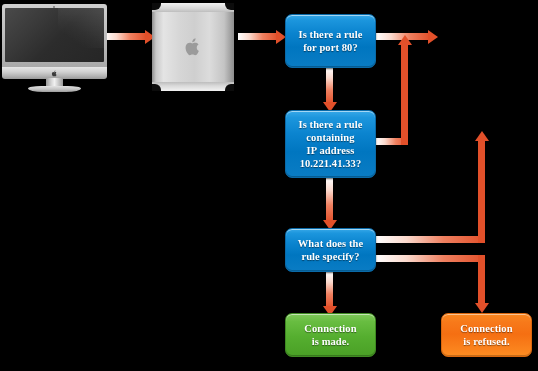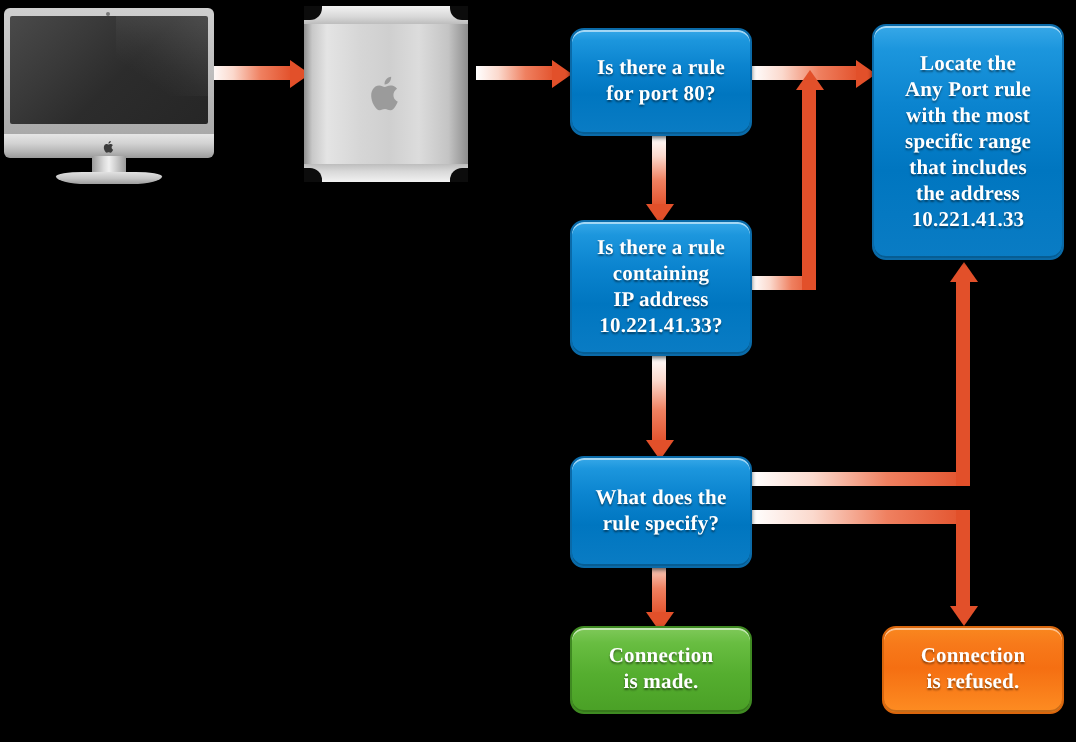--- a/index.html
+++ b/index.html
@@ -222,25 +222,22 @@
   </div>
 
   <div class="node blue" id="n1" style="left:285px; top:14px; width:91px; height:54px;">
     <span class="lbl">Is there a rule<br>for port 80?</span>
   </div>
 
   <div class="node blue" id="n2" style="left:285px; top:110px; width:91px; height:68px;">
     <span class="lbl">Is there a rule<br>containing<br>IP address<br>10.221.41.33?</span>
   </div>
 
-  <div class="node blue" id="n3" style="left:436px; top:12px; width:96px; height:118px;">
-    <span class="lbl">Locate the<br>Any Port rule<br>with the most<br>specific range<br>that includes<br>the address<br>10.221.41.33</span>
-  </div>
-
-  <div class="node blue" id="n4" style="left:285px; top:228px; width:91px; height:56px;">
+
+  <div class="node blue" id="n4" style="left:285px; top:228px; width:91px; height:44px;">
     <span class="lbl">What does the<br>rule specify?</span>
   </div>
 
   <div class="node green" id="n5" style="left:285px; top:313px; width:91px; height:44px;">
     <span class="lbl">Connection<br>is made.</span>
   </div>
 
   <div class="node orange" id="n6" style="left:441px; top:313px; width:91px; height:44px;">
     <span class="lbl">Connection<br>is refused.</span>
   </div>

